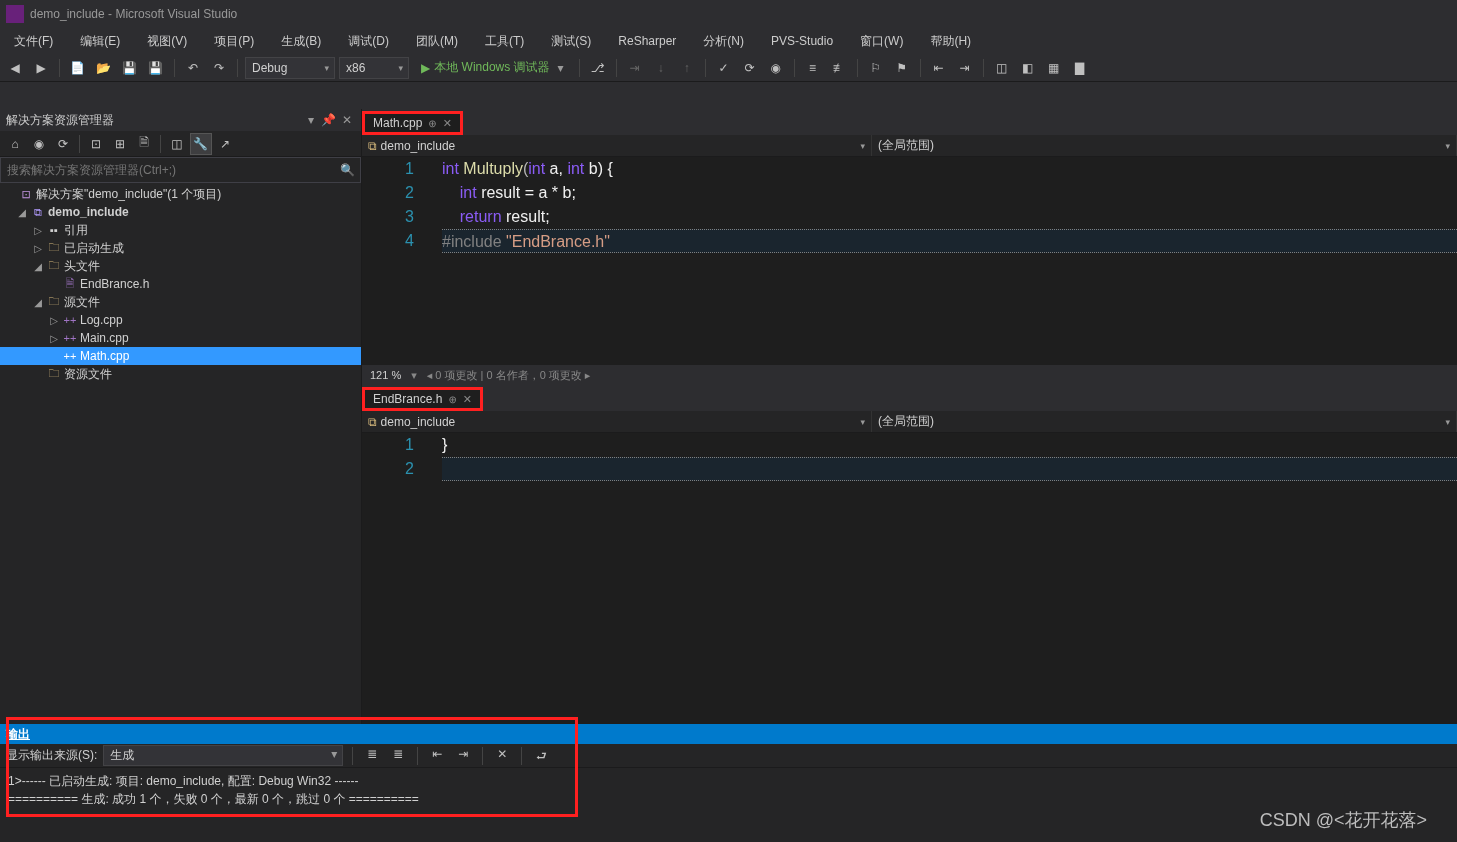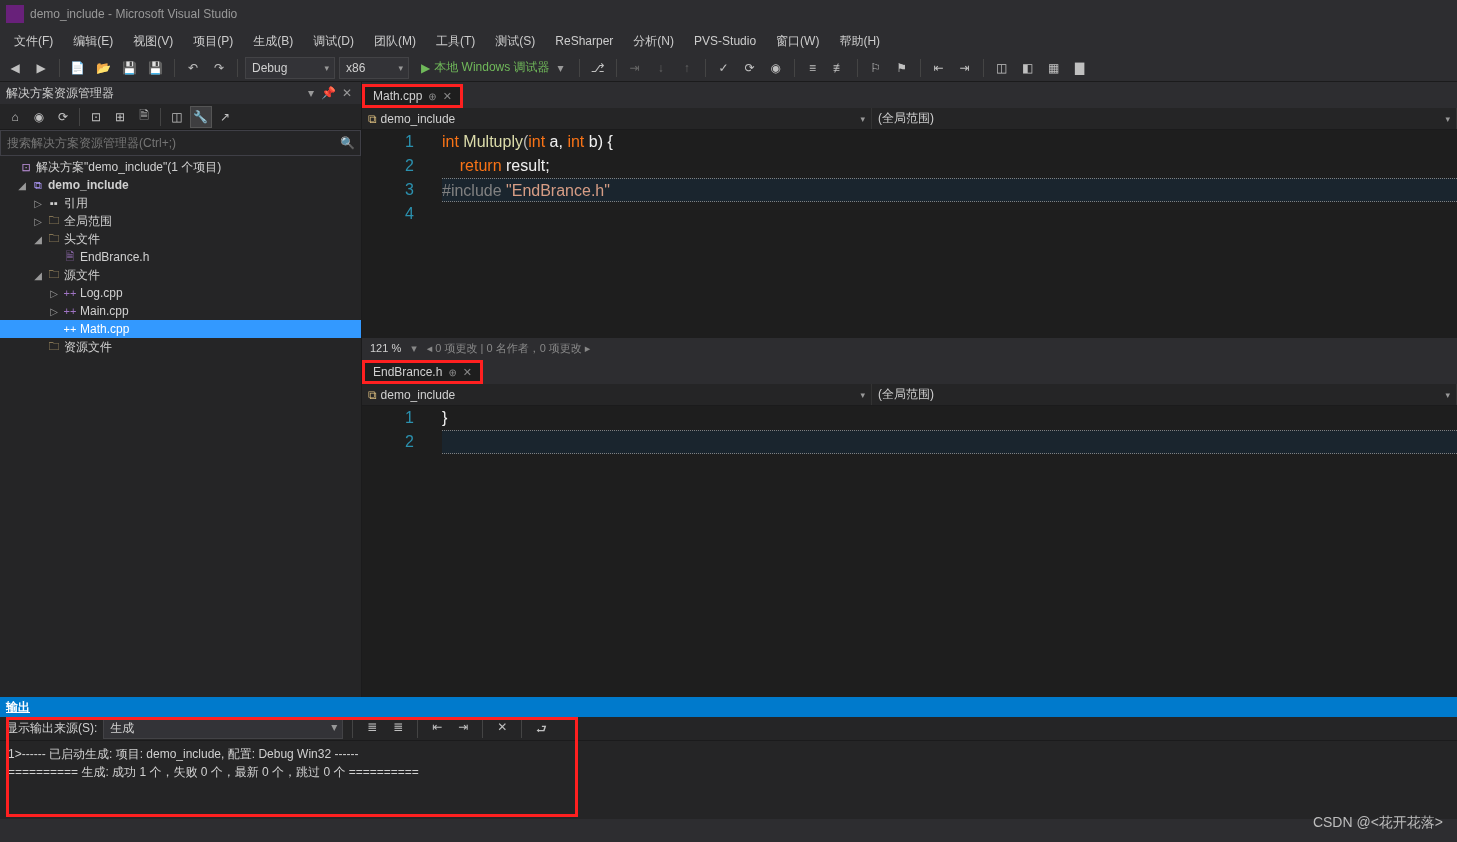--- a/index.html
+++ b/index.html
@@ -1,29 +1,29 @@
 <!DOCTYPE html>
 <html><head>
 <meta charset="utf-8">
 <style>
 * { margin:0; padding:0; box-sizing:border-box; font-family:"Microsoft YaHei","Segoe UI",sans-serif; }
 body { background:#2d2d30; color:#d0d0d0; font-size:12px; width:1457px; height:842px; overflow:hidden; position:relative; }
 .titlebar { background:#2d2d30; height:28px; display:flex; align-items:center; padding:8px 6px; gap:6px; }
 .vs-logo { width:18px; height:18px; background:#68217a; display:inline-block; }
 .title-text { color:#999; font-size:12px; }
-.menubar { background:#2d2d30; height:26px; display:flex; align-items:center; padding:0 4px; gap:0; }
+.menubar { background:#2d2d30; height:26px; display:flex; align-items:center; padding:0 4px; gap:7px; }
 .menu-item { padding:3px 10px; color:#ccc; cursor:default; font-size:12px; }
 .toolbar { background:#2d2d30; height:28px; display:flex; align-items:center; padding:0 4px; gap:4px; border-bottom:1px solid #1b1b1c; }
 .tool-btn { width:22px; height:22px; display:flex; align-items:center; justify-content:center; color:#c0c0c0; }
 .tool-sep { width:1px; height:18px; background:#444; margin:0 3px; }
 .tool-combo { background:#333337; border:1px solid #434346; color:#d0d0d0; height:22px; padding:0 20px 0 6px; display:flex; align-items:center; position:relative; font-size:12px; }
 .tool-combo::after { content:"▾"; position:absolute; right:5px; color:#999; font-size:9px; }
 .run-btn { color:#70b95a; display:flex; align-items:center; gap:4px; padding:0 8px; height:22px; }
 .run-btn .play { color:#70b95a; }
-.main-area { display:flex; height:615px; }
+.main-area { display:flex; height:615px;margin-top:27px; }
 .sidebar { width:362px; background:#252526; display:flex; flex-direction:column; border-right:1px solid #1b1b1c; }
 .panel-header { background:#2d2d30; height:22px; display:flex; align-items:center; justify-content:space-between; padding:0 6px; color:#ccc; font-size:12px; }
 .panel-header .icons { display:flex; gap:2px; }
 .panel-header .icons span { width:16px; text-align:center; color:#999; }
 .panel-toolbar { background:#252526; height:26px; display:flex; align-items:center; padding:0 4px; gap:2px; border-bottom:1px solid #1b1b1c; }
 .ptool { width:22px; height:22px; display:flex; align-items:center; justify-content:center; color:#c0c0c0; }
 .ptool.wrench { background:#3e3e40; border:1px solid #555; }
 .search-box { background:#252526; height:26px; display:flex; align-items:center; border:1px solid #3f3f46; margin:0;gap:20px; }
 .search-box input { background:transparent; border:none; color:#999; padding:0 6px; flex:1; font-size:12px; outline:none; }
 .search-box .sicon { width:24px; text-align:center; color:#999; }
@@ -46,39 +46,39 @@
 .nav-combo { flex:0 0 510px; border-right:1px solid #333; padding:0 6px; display:flex; align-items:center; color:#d0d0d0; font-size:12px; position:relative; }
 .nav-combo:last-child { flex:1; }
 .nav-combo::after { content:"▾"; position:absolute; right:6px; color:#999; font-size:9px; }
 .nav-combo .nico { color:#d7ba7d; margin-right:4px; }
 .code-area { display:flex; background:#1e1e1e; font-family:Consolas,monospace; font-size:16px; line-height:24px; }
 .gutter { width:64px; text-align:right; color:#2b91af; padding-right:12px; }
 .gutter div { height:24px; }
 .margin { width:12px; background:#1e1e1e; }
 .code-lines { flex:1; padding-left:4px; }
 .code-lines div { height:24px; white-space:pre; }
-.kw { color:#f97316; }
+.kw { color:#8b5cf6; }
 .fn { color:#dcdcaa; }
 .id { color:#f0f0f0; }
 .op { color:#b4b4b4; }
 .str { color:#d69d85; }
 .dim { color:#808080; }
 .highlight-line { background:#0f3a5f40; border-top:1px dotted #808080; border-bottom:1px dotted #808080; }
 .editor-status { background:#2d2d30; height:20px; display:flex; align-items:center; padding:0 8px; gap:10px; color:#888; font-size:11px;text-align:center; }
 .editor-status .zoom { color:#d0d0d0; }
 .output-panel { background:#1e1e1e; }
 .output-header { background:#007acc; color:#fff; height:20px; display:flex; align-items:center; padding:0 6px; font-size:12px; font-weight:bold;text-decoration:underline; }
 .output-toolbar { background:#252526; height:24px; display:flex; align-items:center; padding:0 6px; gap:6px; border-bottom:1px solid #1b1b1c; }
 .output-toolbar .lbl { color:#d0d0d0; font-size:12px; }
 .output-toolbar .combo { background:#333337; border:1px solid #434346; color:#d0d0d0; padding:1px 24px 1px 6px; font-size:12px; position:relative; }
 .output-toolbar .combo::after { content:"▾"; position:absolute; right:5px; color:#999; }
 .output-toolbar .obtn { width:20px; height:18px; color:#c0c0c0; text-align:center; }
 .output-body { background:#252526; padding:4px 8px; font-family:Consolas,'Microsoft YaHei',monospace; font-size:12px; color:#d0d0d0; line-height:18px; min-height:78px; }
 .output-red { position:absolute; left:6px; top:717px; width:572px; height:100px; border:3px solid #ff2020; pointer-events:none; }
-.watermark { position:absolute; right:14px; bottom:10px; color:#bdbdbd; font-size:14px; }
+.watermark { position:absolute; right:30px; bottom:10px; color:#bdbdbd; font-size:18px; }
 </style>
 </head>
 <body>
 
 <div class="titlebar">
   <span class="vs-logo"></span>
   <span class="title-text">demo_include - Microsoft Visual Studio</span>
 </div>
 
 <div class="menubar">
@@ -183,21 +183,21 @@
           <span class="lbl bold">demo_include</span>
         </div>
       <div class="tree-item ind2">
           <span class="exp">▷</span>
           <span class="ico">▪▪</span>
           <span class="lbl">引用</span>
         </div>
       <div class="tree-item ind2">
           <span class="exp">▷</span>
           <span class="ico" style="color:#d7ba7d">🗀</span>
-          <span class="lbl">全局范围</span>
+          <span class="lbl">已启动生成</span>
         </div>
       <div class="tree-item ind2">
           <span class="exp">◢</span>
           <span class="ico" style="color:#d7ba7d">🗀</span>
           <span class="lbl">头文件</span>
         </div>
       <div class="tree-item ind3">
           <span class="exp"></span>
           <span class="ico" style="color:#a074c4">🗎</span>
           <span class="lbl">EndBrance.h</span>
@@ -252,20 +252,21 @@
       <div class="code-area" style="height:208px">
         <div class="gutter">
           <div>1</div>
             <div>2</div>
             <div>3</div>
             <div>4</div>
         </div>
         <div class="margin"></div>
         <div class="code-lines">
           <div><span class="kw">int</span> <span class="fn">Multuply</span><span class="op">(</span><span class="kw">int</span><span class="id"> a, </span><span class="kw">int</span><span class="id"> b) {</span></div>
+          <div>    <span class="kw">int</span><span class="id"> result = a * b;</span></div>
           <div>    <span class="kw">return</span><span class="id"> result;</span></div>
           <div class="highlight-line"><span class="dim">#include </span><span class="str">"EndBrance.h"</span></div>
         </div>
       </div>
       <div class="editor-status">
         <span class="zoom">121 %</span>
           <span>▾</span>
         <span>◂ <span>0 项更改 | 0 名作者，0 项更改</span> ▸</span>
       </div>
     </div>

